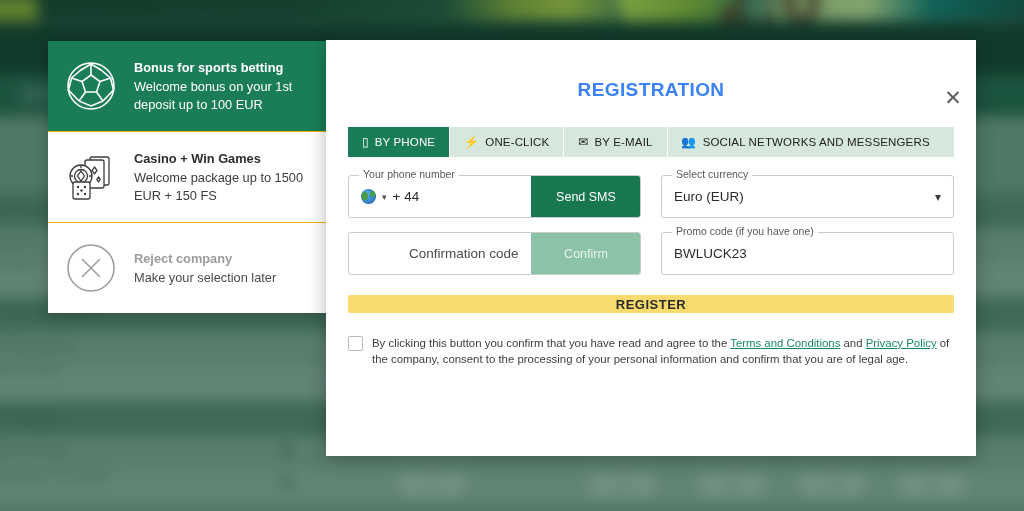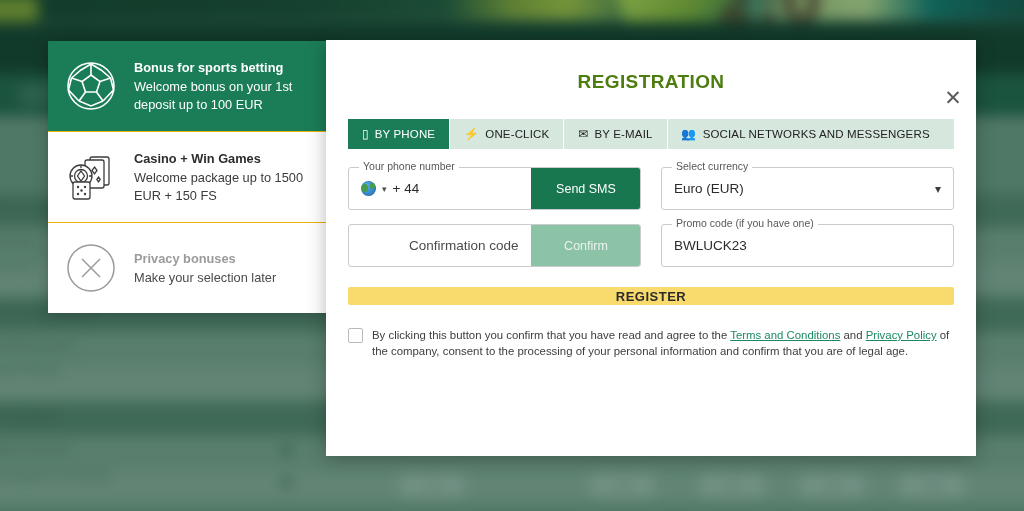--- a/index.html
+++ b/index.html
@@ -126,23 +126,23 @@
   }
   #close-btn {
     position: absolute; right: 10px; top: 44px;
     width: 26px; height: 26px;
     display: flex; align-items: center; justify-content: center;
     color: #5e5e5e; font-size: 21px; cursor: pointer;
     line-height: 1; user-select: none;
   }
   #modal-title {
     text-align: center;
-    font-size: 19px; font-weight: bold; color: #4d7c0f;
+    font-size: 19px; font-weight: bold; color: #3b82f6;
     letter-spacing: .4px;
-    padding-top: 31px;
+    padding-top: 39px;
   }
 
   
   #tab-bar {
     display: flex; margin: 26px 22px 0 22px;
     background: #d6e7dd; height: 30px; overflow: hidden;
   }
   .tab {
     display: flex; align-items: center; justify-content: center; gap: 6px;
     height: 30px; padding: 0 14px;
@@ -343,21 +343,21 @@
   </div>
 
   <div class="bonus-item sep muted">
     <div class="bonus-ico">
       <svg width="52" height="52" viewBox="0 0 52 52" fill="none" stroke="#9b9b9b" stroke-width="1.5">
         <circle cx="26" cy="26" r="23"></circle>
         <path d="M17 17 L35 35 M35 17 L17 35"></path>
       </svg>
     </div>
     <div class="bonus-txt">
-      <div class="bonus-title">Privacy bonuses</div>
+      <div class="bonus-title">Reject company</div>
       <div class="bonus-sub">Make your selection later</div>
     </div>
   </div>
 </div>
 
 <div id="reg-modal">
 
   <div id="close-btn">✕</div>
 
   <div id="modal-title">REGISTRATION</div>

